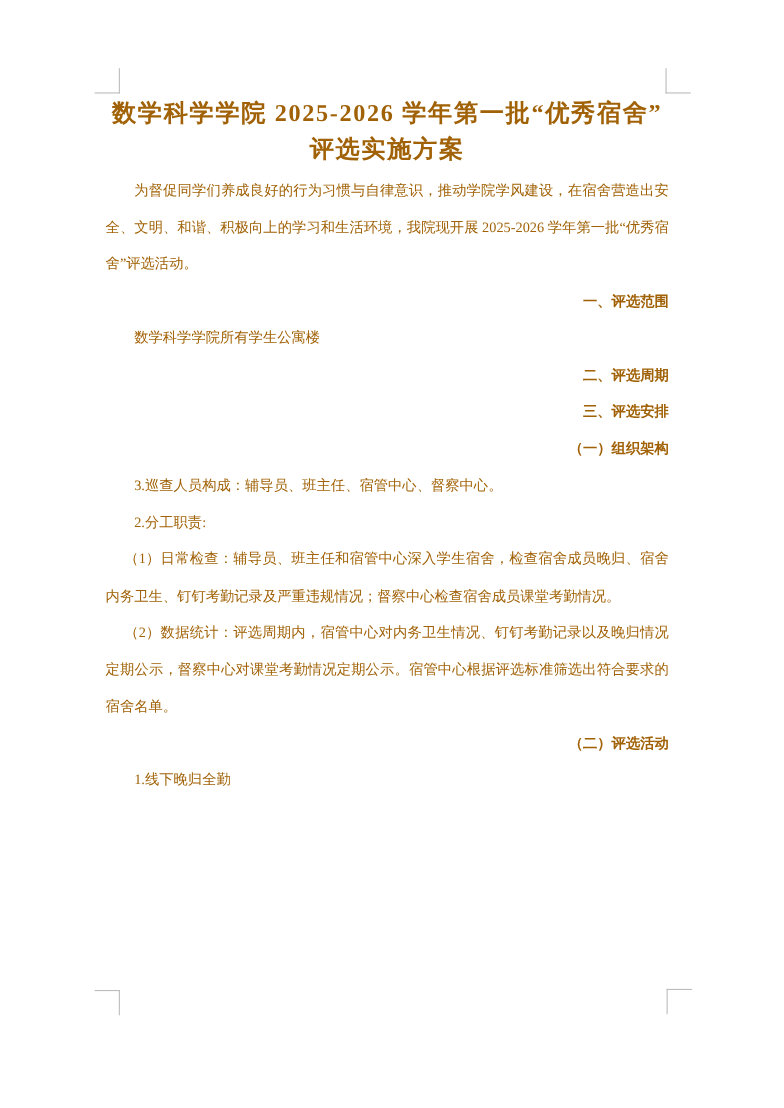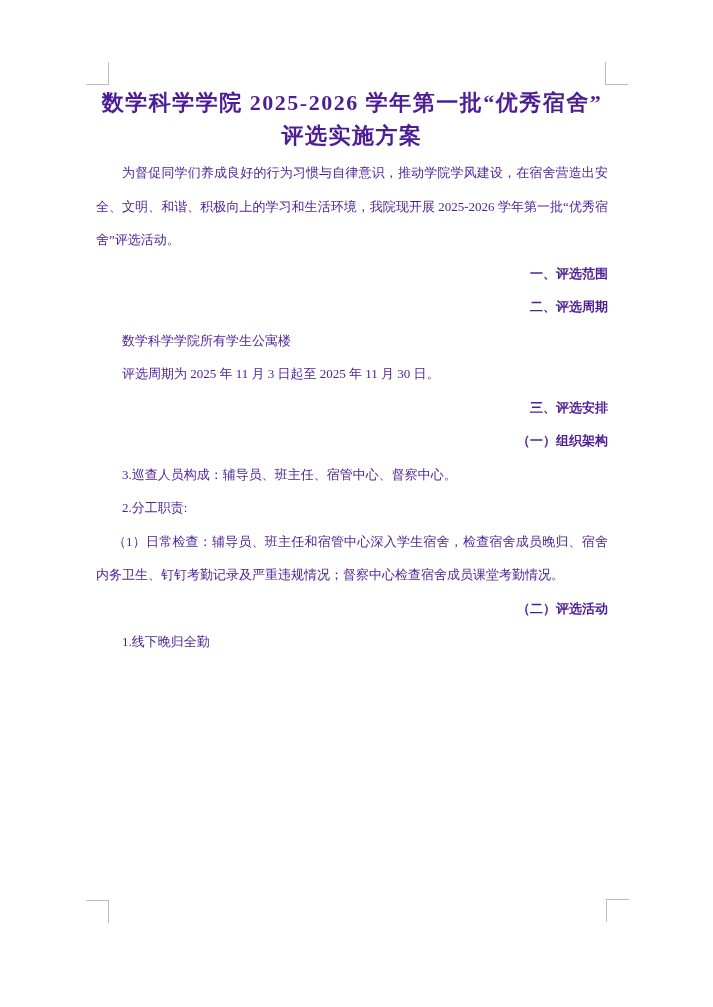--- a/index.html
+++ b/index.html
@@ -7,21 +7,21 @@
     padding: 0;
     background: #ffffff;
   }
   .page {
     position: relative;
     width: 639px;
     height: 1007px;
     background: #ffffff;
     overflow: hidden;
     font-family: "Liberation Serif", "DejaVu Serif", serif;
-    color: #4c1d95;
+    color: #a16207;
   }
   
   .crop {
     position: absolute;
     width: 22px;
     height: 22px;
   }
   .crop.tl { left: 86px;  top: 62px;  border-right: 1px solid #bcbcbc; border-bottom: 1px solid #bcbcbc; }
   .crop.tr { left: 605px; top: 62px;  border-left: 1px solid #bcbcbc;  border-bottom: 1px solid #bcbcbc; }
   .crop.bl { left: 86px;  top: 900px; border-right: 1px solid #bcbcbc; border-top: 1px solid #bcbcbc; }
@@ -71,26 +71,26 @@
   <div class="crop bl"></div>
   <div class="crop br"></div>
 
   <div class="content">
     <div class="doc-title first">数学科学学院 2025-2026 学年第一批“优秀宿舍”</div>
     <div class="doc-title second">评选实施方案</div>
 
     <div class="doc-body">
         <div class="blk para">为督促同学们养成良好的行为习惯与自律意识，推动学院学风建设，在宿舍营造出安全、文明、和谐、积极向上的学习和生活环境，我院现开展 2025-2026 学年第一批“优秀宿舍”评选活动。</div>
         <div class="blk heading">一、评选范围</div>
+        <div class="blk para">数学科学学院所有学生公寓楼</div>
         <div class="blk heading">二、评选周期</div>
-        <div class="blk para">数学科学学院所有学生公寓楼</div>
-        <div class="blk para">评选周期为 2025 年 11 月 3 日起至 2025 年 11 月 30 日。</div>
         <div class="blk heading">三、评选安排</div>
         <div class="blk subheading">（一）组织架构</div>
         <div class="blk para">3.巡查人员构成：辅导员、班主任、宿管中心、督察中心。</div>
         <div class="blk para">2.分工职责:</div>
         <div class="blk paren-para">（1）日常检查：辅导员、班主任和宿管中心深入学生宿舍，检查宿舍成员晚归、宿舍内务卫生、钉钉考勤记录及严重违规情况；督察中心检查宿舍成员课堂考勤情况。</div>
+        <div class="blk paren-para">（2）数据统计：评选周期内，宿管中心对内务卫生情况、钉钉考勤记录以及晚归情况定期公示，督察中心对课堂考勤情况定期公示。宿管中心根据评选标准筛选出符合要求的宿舍名单。</div>
         <div class="blk subheading">（二）评选活动</div>
         <div class="blk para">1.线下晚归全勤</div>
       </div>
   </div>
 
 </div>
 
 </body></html>

